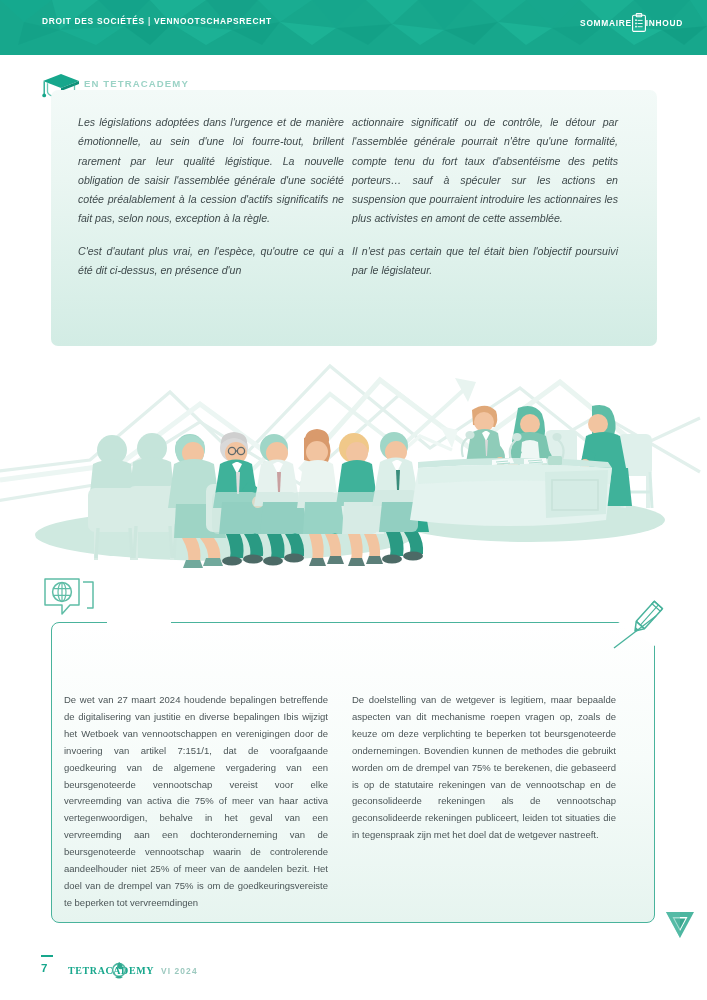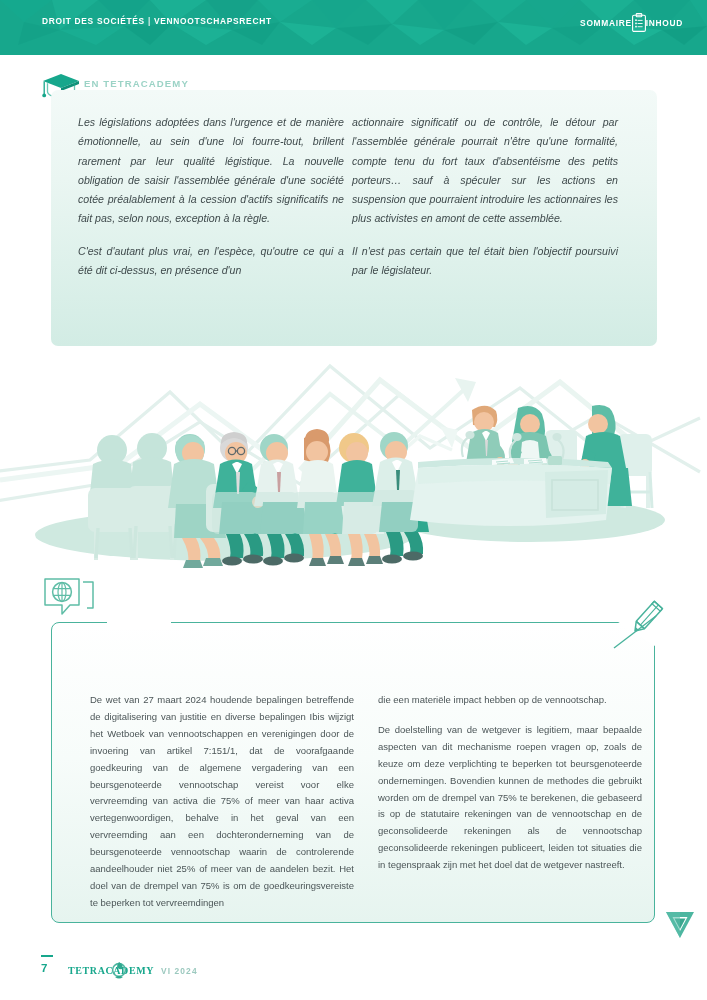--- a/index.html
+++ b/index.html
@@ -80,21 +80,21 @@
   }
   .corner-diag {
     position: absolute; left: 608px; top: 614px; width: 56px; height: 40px;
   }
   .summary-title {
     position: absolute; left: 78px; top: 648px; width: 540px;
     font-size: 12.1px; line-height: 1.5; letter-spacing: 0.35px;
     color: #5bb9a4; text-transform: uppercase;
   }
   .summary-cols {
-    position: absolute; left: 90px; top: 692px; width: 552px;
+    position: absolute; left: 64px; top: 692px; width: 552px;
     display: flex; gap: 24px;
   }
   .summary-col { width: 264px; }
   .summary-col p {
     font-size: 9.5px; line-height: 1.78; color: #4b5557;
     text-align: justify; margin-bottom: 13px;
   }
   .summary-col p:last-child { margin-bottom: 0; }
 
   
@@ -433,21 +433,20 @@
       <line x1="22.5" y1="4" x2="22.5" y2="31" stroke="#49b39c" stroke-width="1.1"></line>
       <rect x="17" y="4" width="11" height="3.4" fill="none" stroke="#49b39c" stroke-width="1.3"></rect>
     </g>
   </svg>
 
   <div class="summary-cols">
     <div class="summary-col">
       <p>De wet van 27 maart 2024 houdende bepalingen betreffende de digitalisering van justitie en diverse bepalingen Ibis wijzigt het Wetboek van vennootschappen en verenigingen door de invoering van artikel 7:151/1, dat de voorafgaande goedkeuring van de algemene vergadering van een beursgenoteerde vennootschap vereist voor elke vervreemding van activa die 75% of meer van haar activa vertegenwoordigen, behalve in het geval van een vervreemding aan een dochteronderneming van de beursgenoteerde vennootschap waarin de controlerende aandeelhouder niet 25% of meer van de aandelen bezit. Het doel van de drempel van 75% is om de goedkeuringsvereiste te beperken tot vervreemdingen</p>
     </div>
     <div class="summary-col">
-      <p>die een materiële impact hebben op de vennootschap.</p>
       <p>De doelstelling van de wetgever is legitiem, maar bepaalde aspecten van dit mechanisme roepen vragen op, zoals de keuze om deze verplichting te beperken tot beursgenoteerde ondernemingen. Bovendien kunnen de methodes die gebruikt worden om de drempel van 75% te berekenen, die gebaseerd is op de statutaire rekeningen van de vennootschap en de geconsolideerde rekeningen als de vennootschap geconsolideerde rekeningen publiceert, leiden tot situaties die in tegenspraak zijn met het doel dat de wetgever nastreeft.</p>
     </div>
   </div>
 
   <svg class="tri-logo" width="34" height="34" viewBox="0 0 34 34">
     <path d="M3,4 L31,4 L17,30 Z" fill="#4cb6a0"></path>
     <path d="M9.5,9 L24.5,9 L17,23 Z" fill="#ffffff"></path>
     <path d="M11.5,10.4 L22.5,10.4 L17,21 Z" fill="#3aa78f"></path>
     <path d="M3,4 L17,30 L17,4 Z" fill="#5cc0ab" opacity="0.55"></path>
   </svg>

